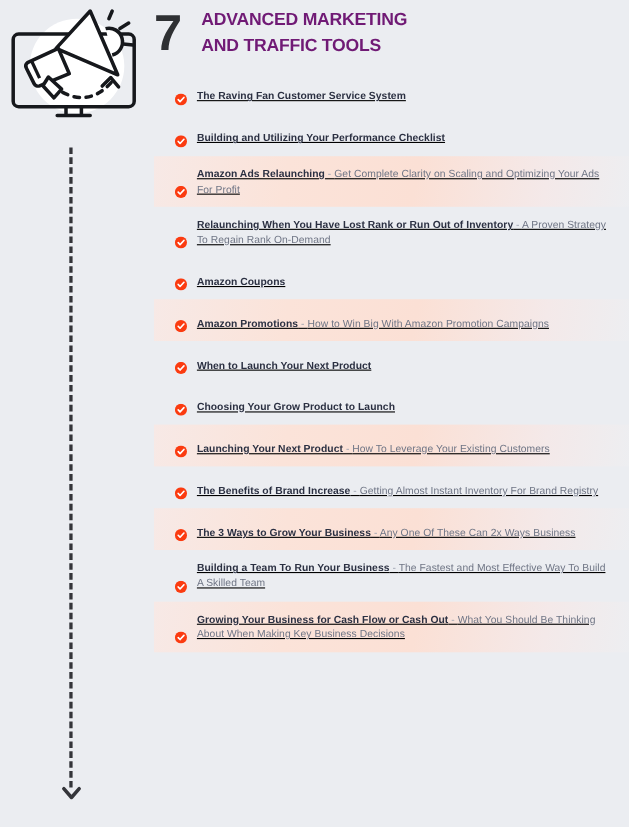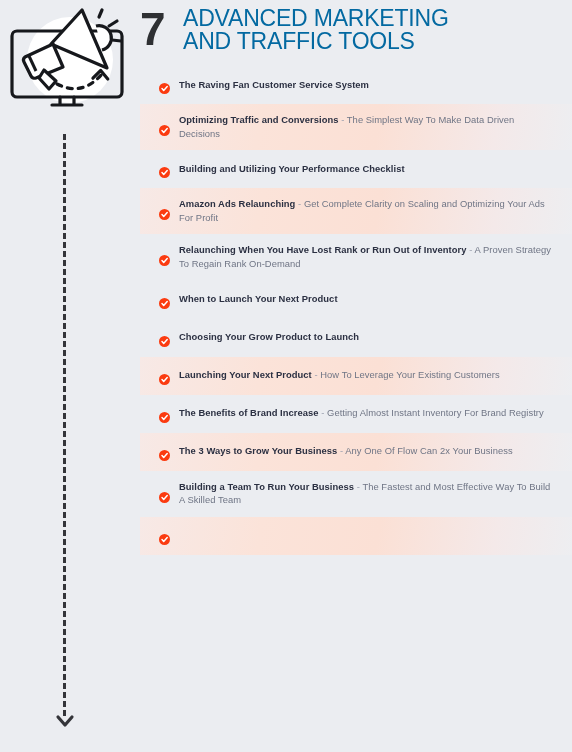--- a/index.html
+++ b/index.html
@@ -71,44 +71,45 @@
     font-weight: 700;
     color: #2e3033;
     line-height: 50px;
     letter-spacing: -1px;
     padding-left: 0px;
     width: 30px;
     flex: none;
   }
 
   #section-title {
-    color: #0369a1;
-    font-size: 23px;
-    font-weight: 400;
+    color: #701a75;
+    font-size: 16px;
+    font-weight: 700;
     line-height: 23px;
     letter-spacing: -0.2px;
     padding-top: 3px;
     padding-left: 13px;
     text-transform: uppercase;
   }
   #section-title .title-line { display: block; white-space: nowrap; }
 
   
   #feature-list {
     position: relative;
     margin-top: 2px;
   }
 
   .feature-row {
     position: relative;
     display: flex;
-    align-items: center;
+    align-items: flex-end;
     min-height: 38px;
     padding: 9px 0 10px 0;
     box-sizing: border-box;
+    text-decoration: underline;
   }
 
   .feature-row.tinted {
     background: linear-gradient(100deg, #f7e9e6 0%, #fbe3d9 28%, #fbe0d5 55%, #f4e9e9 82%, #edeef1 100%);
   }
 
   .check-icon {
     flex: none;
     width: 11px;
     height: 11px;
@@ -182,27 +183,20 @@
   </div>
 
   <div id="feature-list">
       <div class="feature-row">
         <span class="check-icon"><svg viewBox="0 0 11 11" width="11" height="11" aria-hidden="true">
             <circle cx="5.5" cy="5.5" r="5.5" fill="#fb3b10"></circle>
             <path d="M3 5.6 L4.7 7.4 L8.2 3.6" fill="none" stroke="#ffffff" stroke-width="1.5" stroke-linecap="round" stroke-linejoin="round"></path>
           </svg></span>
         <div class="feature-text"><span class="t-title">The Raving Fan Customer Service System</span></div>
       </div>
-      <div class="feature-row tinted">
-        <span class="check-icon"><svg viewBox="0 0 11 11" width="11" height="11" aria-hidden="true">
-            <circle cx="5.5" cy="5.5" r="5.5" fill="#fb3b10"></circle>
-            <path d="M3 5.6 L4.7 7.4 L8.2 3.6" fill="none" stroke="#ffffff" stroke-width="1.5" stroke-linecap="round" stroke-linejoin="round"></path>
-          </svg></span>
-        <div class="feature-text"><span class="t-title">Optimizing Traffic and Conversions</span><span class="t-sep"> - </span><span class="t-desc">The Simplest Way To Make Data Driven Decisions</span></div>
-      </div>
       <div class="feature-row">
         <span class="check-icon"><svg viewBox="0 0 11 11" width="11" height="11" aria-hidden="true">
             <circle cx="5.5" cy="5.5" r="5.5" fill="#fb3b10"></circle>
             <path d="M3 5.6 L4.7 7.4 L8.2 3.6" fill="none" stroke="#ffffff" stroke-width="1.5" stroke-linecap="round" stroke-linejoin="round"></path>
           </svg></span>
         <div class="feature-text"><span class="t-title">Building and Utilizing Your Performance Checklist</span></div>
       </div>
       <div class="feature-row tinted">
         <span class="check-icon"><svg viewBox="0 0 11 11" width="11" height="11" aria-hidden="true">
             <circle cx="5.5" cy="5.5" r="5.5" fill="#fb3b10"></circle>
@@ -215,20 +209,34 @@
             <circle cx="5.5" cy="5.5" r="5.5" fill="#fb3b10"></circle>
             <path d="M3 5.6 L4.7 7.4 L8.2 3.6" fill="none" stroke="#ffffff" stroke-width="1.5" stroke-linecap="round" stroke-linejoin="round"></path>
           </svg></span>
         <div class="feature-text"><span class="t-title">Relaunching When You Have Lost Rank or Run Out of Inventory</span><span class="t-sep"> - </span><span class="t-desc">A Proven Strategy To Regain Rank On-Demand</span></div>
       </div>
       <div class="feature-row">
         <span class="check-icon"><svg viewBox="0 0 11 11" width="11" height="11" aria-hidden="true">
             <circle cx="5.5" cy="5.5" r="5.5" fill="#fb3b10"></circle>
             <path d="M3 5.6 L4.7 7.4 L8.2 3.6" fill="none" stroke="#ffffff" stroke-width="1.5" stroke-linecap="round" stroke-linejoin="round"></path>
           </svg></span>
+        <div class="feature-text"><span class="t-title">Amazon Coupons</span></div>
+      </div>
+      <div class="feature-row tinted">
+        <span class="check-icon"><svg viewBox="0 0 11 11" width="11" height="11" aria-hidden="true">
+            <circle cx="5.5" cy="5.5" r="5.5" fill="#fb3b10"></circle>
+            <path d="M3 5.6 L4.7 7.4 L8.2 3.6" fill="none" stroke="#ffffff" stroke-width="1.5" stroke-linecap="round" stroke-linejoin="round"></path>
+          </svg></span>
+        <div class="feature-text"><span class="t-title">Amazon Promotions</span><span class="t-sep"> - </span><span class="t-desc">How to Win Big With Amazon Promotion Campaigns</span></div>
+      </div>
+      <div class="feature-row">
+        <span class="check-icon"><svg viewBox="0 0 11 11" width="11" height="11" aria-hidden="true">
+            <circle cx="5.5" cy="5.5" r="5.5" fill="#fb3b10"></circle>
+            <path d="M3 5.6 L4.7 7.4 L8.2 3.6" fill="none" stroke="#ffffff" stroke-width="1.5" stroke-linecap="round" stroke-linejoin="round"></path>
+          </svg></span>
         <div class="feature-text"><span class="t-title">When to Launch Your Next Product</span></div>
       </div>
       <div class="feature-row">
         <span class="check-icon"><svg viewBox="0 0 11 11" width="11" height="11" aria-hidden="true">
             <circle cx="5.5" cy="5.5" r="5.5" fill="#fb3b10"></circle>
             <path d="M3 5.6 L4.7 7.4 L8.2 3.6" fill="none" stroke="#ffffff" stroke-width="1.5" stroke-linecap="round" stroke-linejoin="round"></path>
           </svg></span>
         <div class="feature-text"><span class="t-title">Choosing Your Grow Product to Launch</span></div>
       </div>
       <div class="feature-row tinted">
@@ -243,29 +251,30 @@
             <circle cx="5.5" cy="5.5" r="5.5" fill="#fb3b10"></circle>
             <path d="M3 5.6 L4.7 7.4 L8.2 3.6" fill="none" stroke="#ffffff" stroke-width="1.5" stroke-linecap="round" stroke-linejoin="round"></path>
           </svg></span>
         <div class="feature-text"><span class="t-title">The Benefits of Brand Increase</span><span class="t-sep"> - </span><span class="t-desc">Getting Almost Instant Inventory For Brand Registry</span></div>
       </div>
       <div class="feature-row tinted">
         <span class="check-icon"><svg viewBox="0 0 11 11" width="11" height="11" aria-hidden="true">
             <circle cx="5.5" cy="5.5" r="5.5" fill="#fb3b10"></circle>
             <path d="M3 5.6 L4.7 7.4 L8.2 3.6" fill="none" stroke="#ffffff" stroke-width="1.5" stroke-linecap="round" stroke-linejoin="round"></path>
           </svg></span>
-        <div class="feature-text"><span class="t-title">The 3 Ways to Grow Your Business</span><span class="t-sep"> - </span><span class="t-desc">Any One Of Flow Can 2x Your Business</span></div>
+        <div class="feature-text"><span class="t-title">The 3 Ways to Grow Your Business</span><span class="t-sep"> - </span><span class="t-desc">Any One Of These Can 2x Ways Business</span></div>
       </div>
       <div class="feature-row">
         <span class="check-icon"><svg viewBox="0 0 11 11" width="11" height="11" aria-hidden="true">
             <circle cx="5.5" cy="5.5" r="5.5" fill="#fb3b10"></circle>
             <path d="M3 5.6 L4.7 7.4 L8.2 3.6" fill="none" stroke="#ffffff" stroke-width="1.5" stroke-linecap="round" stroke-linejoin="round"></path>
           </svg></span>
         <div class="feature-text"><span class="t-title">Building a Team To Run Your Business</span><span class="t-sep"> - </span><span class="t-desc">The Fastest and Most Effective Way To Build A Skilled Team</span></div>
       </div>
       <div class="feature-row tinted">
         <span class="check-icon"><svg viewBox="0 0 11 11" width="11" height="11" aria-hidden="true">
             <circle cx="5.5" cy="5.5" r="5.5" fill="#fb3b10"></circle>
             <path d="M3 5.6 L4.7 7.4 L8.2 3.6" fill="none" stroke="#ffffff" stroke-width="1.5" stroke-linecap="round" stroke-linejoin="round"></path>
           </svg></span>
+        <div class="feature-text"><span class="t-title">Growing Your Business for Cash Flow or Cash Out</span><span class="t-sep"> - </span><span class="t-desc">What You Should Be Thinking About When Making Key Business Decisions</span></div>
       </div>
     </div>
 </div>
 
 </body></html>

